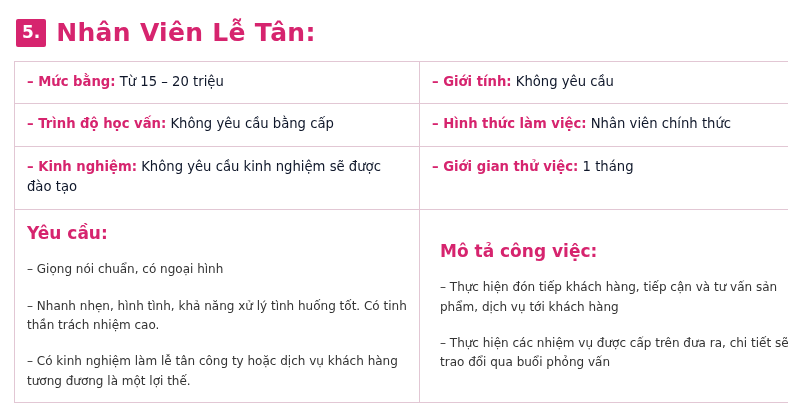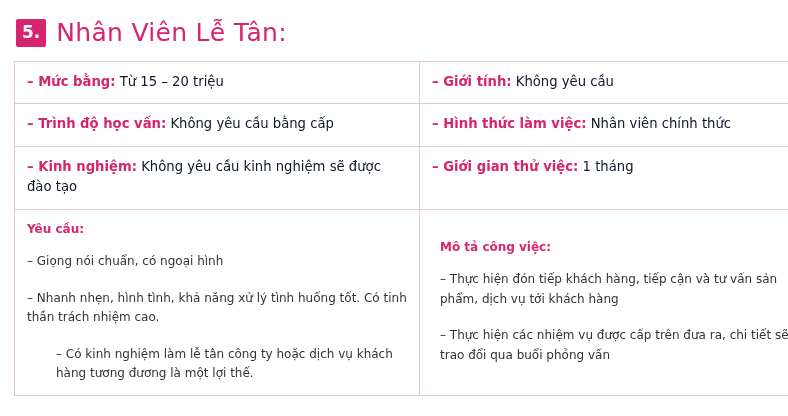--- a/index.html
+++ b/index.html
@@ -37,21 +37,21 @@
     font-size: 17px;
     font-weight: bold;
     line-height: 1;
     padding: 5px 6px 6px 6px;
     border-radius: 2px;
     font-family: "DejaVu Sans", "Liberation Sans", sans-serif;
   }
   .title-text {
     color: #d6246e;
     font-size: 25px;
-    font-weight: normal;
+    font-weight: bold;
     letter-spacing: 0.3px;
     white-space: nowrap;
     text-align: center;
   }
 
   
   table.info {
     width: 760px;
     border-collapse: collapse;
     table-layout: fixed;
@@ -74,34 +74,34 @@
     color: #0f172a;
   }
 
   
   td.detail {
     padding: 12px 14px 14px 12px;
   }
   .head {
     color: #d6246e;
     font-weight: bold;
-    font-size: 12px;
+    font-size: 17px;
     margin: 0 0 14px 0;
   }
   .head.indented {
     margin-top: 18px;
     margin-left: 8px;
   }
   .bullet {
     margin: 0 0 17px 0;
     font-size: 12px;
     line-height: 1.62;
     color: #333333;
   }
-  .bullet:last-child { margin-bottom: 0; margin-left: 29px; }
+  .bullet:last-child { margin-bottom: 0; }
   .bullet.indented { margin-left: 8px; }
 </style>
 </head>
 <body>
 
 <div class="page">
 
   <div class="title-row">
     <span class="num-badge">5.</span>
     <span class="title-text">Nhân Viên Lễ Tân:</span>

